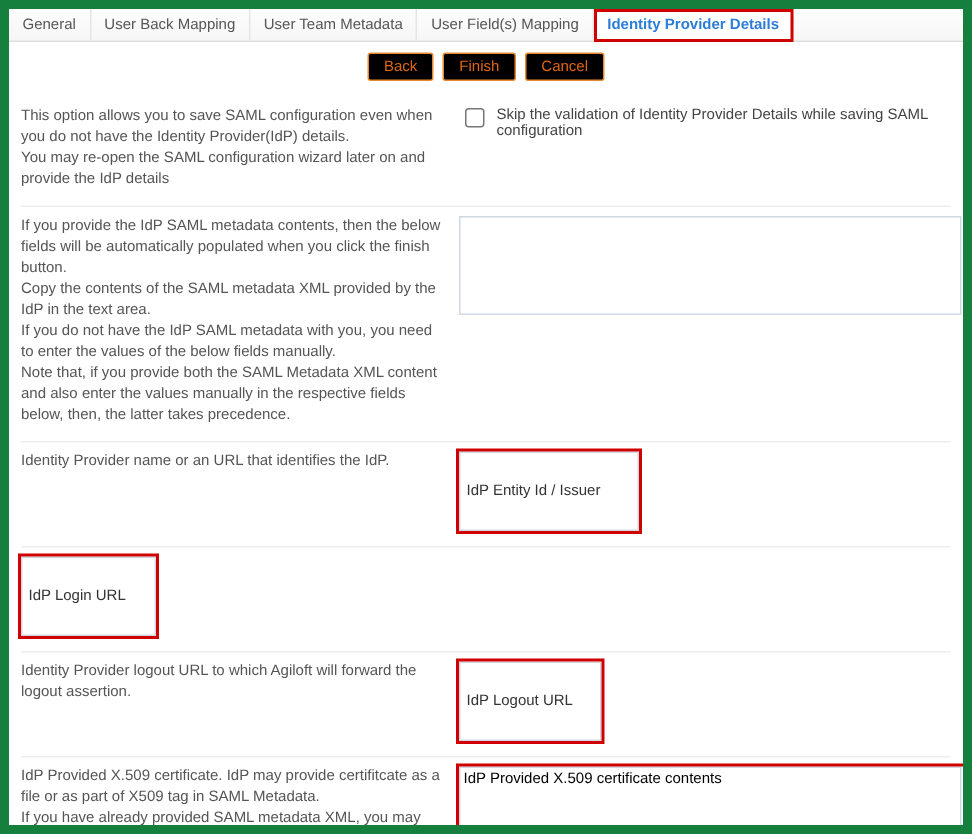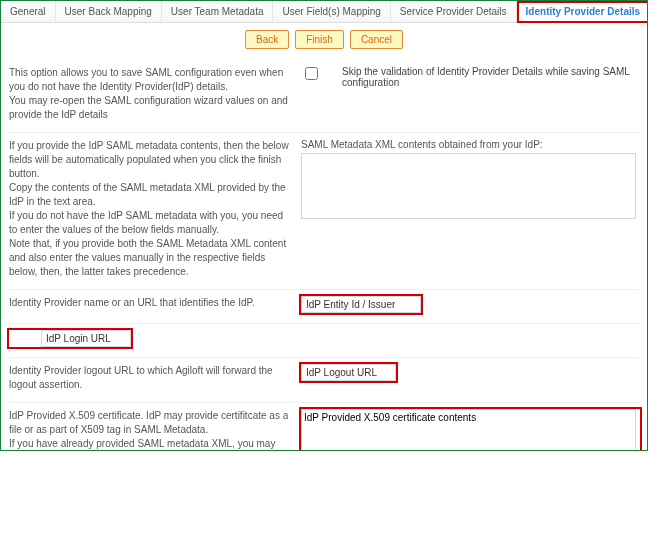--- a/index.html
+++ b/index.html
@@ -5,22 +5,22 @@
   * { box-sizing: border-box; }
   html, body {
     margin: 0; padding: 0;
     font-family: "Segoe UI", Arial, sans-serif;
     font-size: 10px;
     color: #444;
     background: #fff;
   }
   .wrap {
     width: 648px;
-    height: 451px;
-    border: 1px solid #15803d;
+    height: 556px;
+    border: 6px solid #15803d;
     overflow: hidden;
     position: relative;
   }
   .tabs {
     display: flex;
     border-bottom: 1px solid #ddd;
     background: linear-gradient(#fdfdfd, #f6f6f6);
   }
   .tab {
     padding: 5px 9px;
@@ -42,21 +42,21 @@
     outline-offset: -2px;
   }
   .btn-row {
     display: flex;
     justify-content: center;
     gap: 6px;
     padding: 7px 0;
   }
   .btn {
     border: 1px solid #e78a2d;
-    background: #fef9c3;
+    background: #000000;
     color: #e06512;
     font-size: 10px;
     padding: 3px 10px;
     border-radius: 2px;
     cursor: pointer;
   }
   .content {
     padding: 4px 8px;
   }
   .row {
@@ -70,21 +70,21 @@
     flex: 0 0 280px;
     font-size: 10px;
     color: #555;
     line-height: 1.4;
   }
   .col-right {
     flex: 1;
     font-size: 10px;
   }
   .warn { color: #c62828; }
-  .checkbox-line { display: flex; align-items: flex-start; gap: 21px; }
+  .checkbox-line { display: flex; align-items: flex-start; gap: 5px; }
   .checkbox-line input { margin-top: 1px; }
   .field-label {
     color: #555;
     margin-bottom: 3px;
   }
   textarea.meta {
     width: 335px;
     height: 66px;
     border: 1px solid #cfd8e3;
     resize: none;
@@ -95,89 +95,87 @@
     width: 335px;
     height: 137px;
     border: 1px solid #cfd8e3;
     resize: none;
     font-family: inherit;
     font-size: 10px;
   }
   input.txt {
     width: 335px;
     border: 1px solid #cfd8e3;
-    padding: 2px 4px;
+    padding: 20px 4px;
     font-size: 10px;
     color: #333;
   }
   .hl-box {
     outline: 2px solid #d00000;
     outline-offset: 0px;
   }
   .hl-wrap { display: inline-block; }
 </style>
 </head>
 <body>
 <div class="wrap">
 
 <div class="tabs">
   <div class="tab">General</div>
   <div class="tab">User Back Mapping</div>
   <div class="tab">User Team Metadata</div>
   <div class="tab">User Field(s) Mapping</div>
-  <div class="tab">Service Provider Details</div>
   <div class="tab active highlighted">Identity Provider Details</div>
 </div>
 
 <div class="btn-row">
   <button class="btn">Back</button>
   <button class="btn">Finish</button>
   <button class="btn">Cancel</button>
 </div>
 
 <div class="content">
 
   <div class="row">
     <div class="col-left">
       <div>This option allows you to save SAML configuration even when you do not have the Identity Provider(IdP) details.</div>
-      <div>You may re-open the SAML configuration wizard values on and provide the IdP details</div>
+      <div>You may re-open the SAML configuration wizard later on and provide the IdP details</div>
     </div>
     <div class="col-right">
       <label class="checkbox-line">
         <input type="checkbox" style="">
         <span>Skip the validation of Identity Provider Details while saving SAML configuration</span>
       </label>
     </div>
   </div>
 
   <div class="row">
     <div class="col-left">
       <div>If you provide the IdP SAML metadata contents, then the below fields will be automatically populated when you click the finish button.</div>
       <div>Copy the contents of the SAML metadata XML provided by the IdP in the text area.</div>
       <div>If you do not have the IdP SAML metadata with you, you need to enter the values of the below fields manually.</div>
       <div>Note that, if you provide both the SAML Metadata XML content and also enter the values manually in the respective fields below, then, the latter takes precedence.</div>
     </div>
     <div class="col-right">
-      <div class="field-label">SAML Metadata XML contents obtained from your IdP:</div>
       <textarea class="meta" style=""></textarea>
     </div>
   </div>
 
   <div class="row">
     <div class="col-left">
       <div>Identity Provider name or an URL that identifies the IdP.</div>
     </div>
     <div class="col-right">
       <span class="hl-wrap hl-box"><input class="txt" style="width: 120px;" value="IdP Entity Id / Issuer"></span>
     </div>
   </div>
 
   <div class="row">
     <div class="col-right">
-      <span class="hl-wrap hl-box"><input class="txt" style="width: 90px; margin-left: 32px;" value="IdP Login URL"></span>
+      <span class="hl-wrap hl-box"><input class="txt" style="width: 90px;" value="IdP Login URL"></span>
     </div>
   </div>
 
   <div class="row">
     <div class="col-left">
       <div>Identity Provider logout URL to which Agiloft will forward the logout assertion.</div>
     </div>
     <div class="col-right">
       <span class="hl-wrap hl-box"><input class="txt" style="width: 95px;" value="IdP Logout URL"></span>
     </div>

